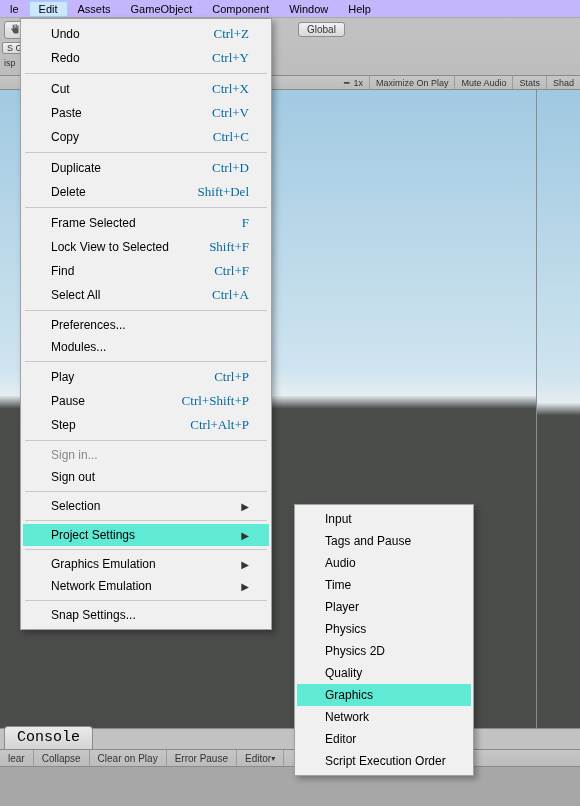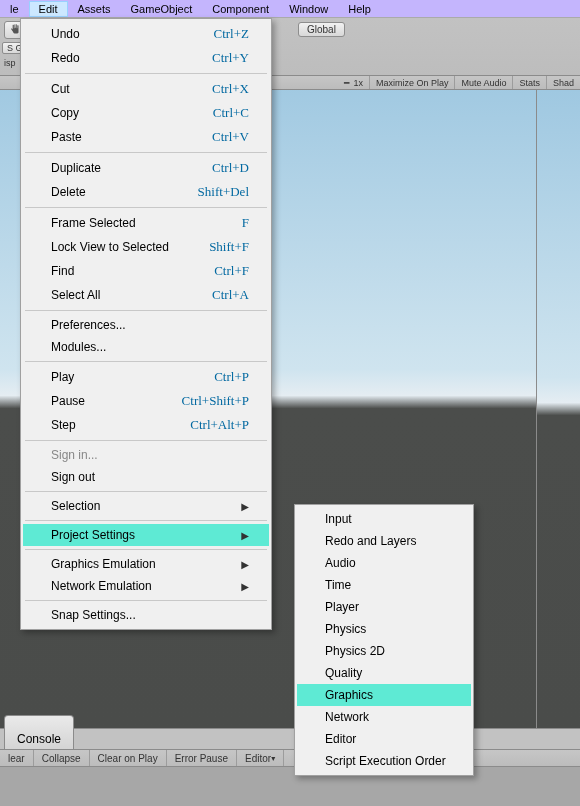--- a/index.html
+++ b/index.html
@@ -21,21 +21,21 @@
   .rightpanel { position: absolute; top: 76px; right: 0; width: 44px; bottom: 78px; background: #c2c2c2; border-left: 1px solid #8b8b8b; }
   .rightpanel .sky { position:absolute; top:14px; left:0; right:0; bottom:0; background: linear-gradient(#9fc8e1 0%, #cfe4ef 45%, #e5edf2 49%, #4b4d4b 51%, #4a4c4a 100%); }
 
   
   .viewbar { position:absolute; top:76px; left:0; right:0; height:14px; background: linear-gradient(#c6c6c6,#bcbcbc); border-bottom:1px solid #8b8b8b; display:flex; align-items:center; font-size:9px; color:#333; }
   .viewbar .seg { padding: 0 6px; border-right:1px solid #9c9c9c; height:100%; display:flex; align-items:center; }
 
   
   .bottom { position:absolute; left:0; right:0; bottom:0; height:78px; background:#c2c2c2; border-top:1px solid #8b8b8b; }
   .tabbar { height:20px; display:flex; align-items:flex-end; padding-left:4px; gap:0; }
-  .tab { background:linear-gradient(#eaeaea,#d4d4d4); border:1px solid #8b8b8b; border-bottom:none; border-radius:4px 4px 0 0; padding:16px 12px 3px; font-size:12px; }
+  .tab { background:linear-gradient(#eaeaea,#d4d4d4); border:1px solid #8b8b8b; border-bottom:none; border-radius:4px 4px 0 0; padding:2px 12px 3px; font-size:15px;font-family:Liberation Mono, monospace; }
   .btnrow { height:18px; background:linear-gradient(#c6c6c6,#bcbcbc); border-top:1px solid #8b8b8b; border-bottom:1px solid #8b8b8b; display:flex; align-items:center; }
   .btnrow .b { padding: 1px 8px; font-size:10px; border-right:1px solid #9c9c9c; height:100%; display:flex; align-items:center; color:#333; }
   .btnrow .b.drop::after { content:" ▾"; font-size:8px; }
   .blank { flex:1; background:#a7a7a7; }
 
   
   .menu { position:absolute; background:#f0f0f0; border:1px solid #a0a0a0; box-shadow: 3px 3px 6px rgba(0,0,0,0.3); padding:3px 2px; }
   .menu .item { display:flex; justify-content:space-between; align-items:center; padding:4px 20px 4px 28px; font-size:12px; color:#000; cursor:default; white-space:nowrap; }
   .menu .item.disabled { color:#888; }
   .menu .item.highlight { background:#5eead4;gap:31px; }
@@ -122,27 +122,27 @@
     <div class="item">
       <span>Redo</span>
       <span class="shortcut">Ctrl+Y</span>
     </div>
     <div class="sep"></div>
     <div class="item">
       <span>Cut</span>
       <span class="shortcut">Ctrl+X</span>
     </div>
     <div class="item">
+      <span>Paste</span>
+      <span class="shortcut">Ctrl+V</span>
+    </div>
+    <div class="item">
       <span>Copy</span>
       <span class="shortcut">Ctrl+C</span>
     </div>
-    <div class="item">
-      <span>Paste</span>
-      <span class="shortcut">Ctrl+V</span>
-    </div>
     <div class="sep"></div>
     <div class="item">
       <span>Duplicate</span>
       <span class="shortcut">Ctrl+D</span>
     </div>
     <div class="item">
       <span>Delete</span>
       <span class="shortcut">Shift+Del</span>
     </div>
     <div class="sep"></div>
@@ -212,21 +212,21 @@
     <div class="item">
       <span>Snap Settings...</span>
     </div>
   </div>
 
 <div id="sub-menu" class="menu">
     <div class="item">
       <span>Input</span>
     </div>
     <div class="item">
-      <span>Redo and Layers</span>
+      <span>Tags and Pause</span>
     </div>
     <div class="item">
       <span>Audio</span>
     </div>
     <div class="item">
       <span>Time</span>
     </div>
     <div class="item">
       <span>Player</span>
     </div>

